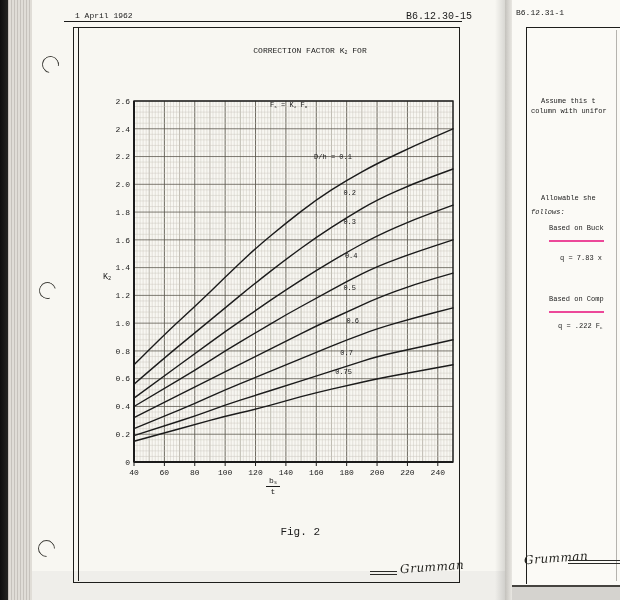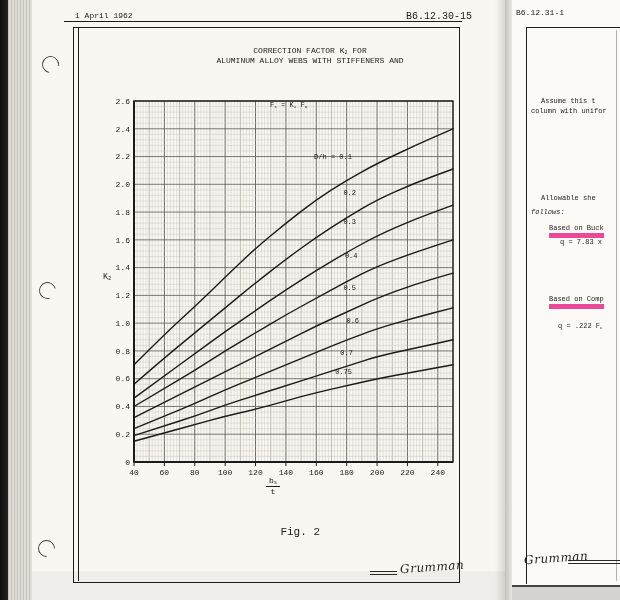--- a/index.html
+++ b/index.html
@@ -41,21 +41,21 @@
   .gscript{font-family:"DejaVu Serif",serif;font-style:italic;font-size:12px;color:#23231f;
     transform:rotate(-4deg);letter-spacing:0.5px;}
   #lg-l1{left:338px;top:571px;width:27px;}
   #lg-l2{left:338px;top:574px;width:27px;}
   #lg-txt{left:368px;top:560px;}
   
   .rp-doc{left:4px;top:8px;font-size:8px;}
   #rp-frame{left:14px;top:27px;width:94px;height:556px;border-left:1.6px solid #1d1d1b;border-top:1.6px solid #1d1d1b;}
   #rp-edge{left:104px;top:30px;width:1px;height:551px;background:#b5b3ae;}
   .rp-line{font-size:7px;white-space:pre;}
-  .ul{border-bottom:5px solid #ec4899;padding-bottom:1px;}
+  .ul{border-bottom:2px solid #ec4899;padding-bottom:8px;}
   #rg-txt{left:12px;top:551px;}
   #rg-l1{left:56px;top:560px;width:52px;}
   #rg-l2{left:56px;top:563px;width:52px;}
   #rp-bottom{left:0px;top:585px;width:108px;height:2px;background:#45433f;}
   #rp-below{left:0px;top:587px;width:108px;height:13px;background:#d5d3cf;}
   .tick{font:8px "Liberation Mono",monospace;fill:#1b1b1b;}
   .clabel{font:7px "Liberation Mono",monospace;fill:#161616;}
 </style>
 </head>
 <body>
@@ -68,21 +68,20 @@
   <div class="abs hdr-doc">B6.12.30-15</div>
   <div id="rule" class="abs"></div>
   <div id="frame" class="abs"></div>
   <div id="frame-inner" class="abs"></div>
   <div class="abs hole h1"></div>
   <div class="abs hole h2"></div>
   <div class="abs hole h3"></div>
 
   <div id="fig-title" class="abs">
     <div><span>CORRECTION FACTOR K</span><sub>2</sub><span> FOR</span></div>
-    <div>ALUMINUM ALLOY WEBS WITH STIFFENERS AND</div>
   </div>
 
   <svg id="chart-svg" class="abs" width="385" height="435" viewBox="0 0 385 435">
       <g>
         <line x1="54" x2="54" y1="9" y2="370" stroke="#5e5a50" stroke-width="0.9"></line>
         <line x1="57.03809523809524" x2="57.03809523809524" y1="9" y2="370" stroke="#c9c5bb" stroke-width="0.45"></line>
         <line x1="60.076190476190476" x2="60.076190476190476" y1="9" y2="370" stroke="#c9c5bb" stroke-width="0.45"></line>
         <line x1="63.114285714285714" x2="63.114285714285714" y1="9" y2="370" stroke="#c9c5bb" stroke-width="0.45"></line>
         <line x1="66.15238095238095" x2="66.15238095238095" y1="9" y2="370" stroke="#c9c5bb" stroke-width="0.45"></line>
         <line x1="69.19047619047619" x2="69.19047619047619" y1="9" y2="370" stroke="#989387" stroke-width="0.6"></line>
@@ -338,21 +337,21 @@
 <div id="right-page" class="abs">
   <div class="abs rp-doc">B6.12.31-1</div>
   <div id="rp-frame" class="abs"></div>
   <div id="rp-edge" class="abs"></div>
 
   <div class="abs rp-line" style="left:29px;top:97px;">Assume this t</div>
   <div class="abs rp-line" style="left:19px;top:107px;">column with unifor</div>
   <div class="abs rp-line" style="left:29px;top:194px;">Allowable she</div>
   <div class="abs rp-line" style="left:19px;top:208px;font-style:italic;">follows:</div>
   <div class="abs rp-line ul" style="left:37px;top:224px;">Based on Buck</div>
-  <div class="abs rp-line" style="left:48px;top:238px;">q = 7.83 x</div>
+  <div class="abs rp-line" style="left:48px;top:254px;">q = 7.83 x</div>
   <div class="abs rp-line ul" style="left:37px;top:295px;">Based on Comp</div>
   <div class="abs rp-line" style="left:46px;top:322px;"><span>q = .222 F</span><sub>c</sub></div>
 
   <div id="rg-txt" class="abs gscript">Grumman</div>
   <div id="rg-l1" class="abs flourish"></div>
   <div id="rg-l2" class="abs flourish"></div>
   <div id="rp-bottom" class="abs"></div>
   <div id="rp-below" class="abs"></div>
 </div>
 

